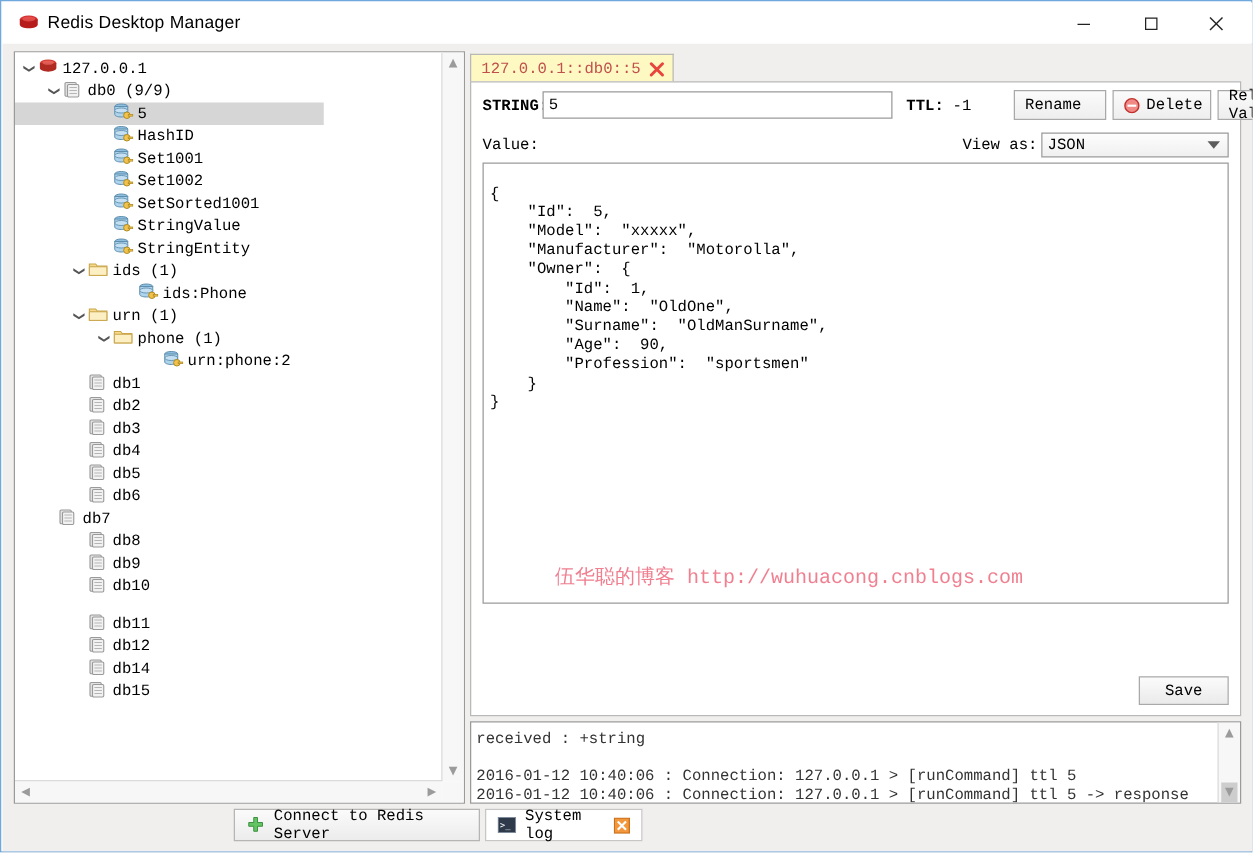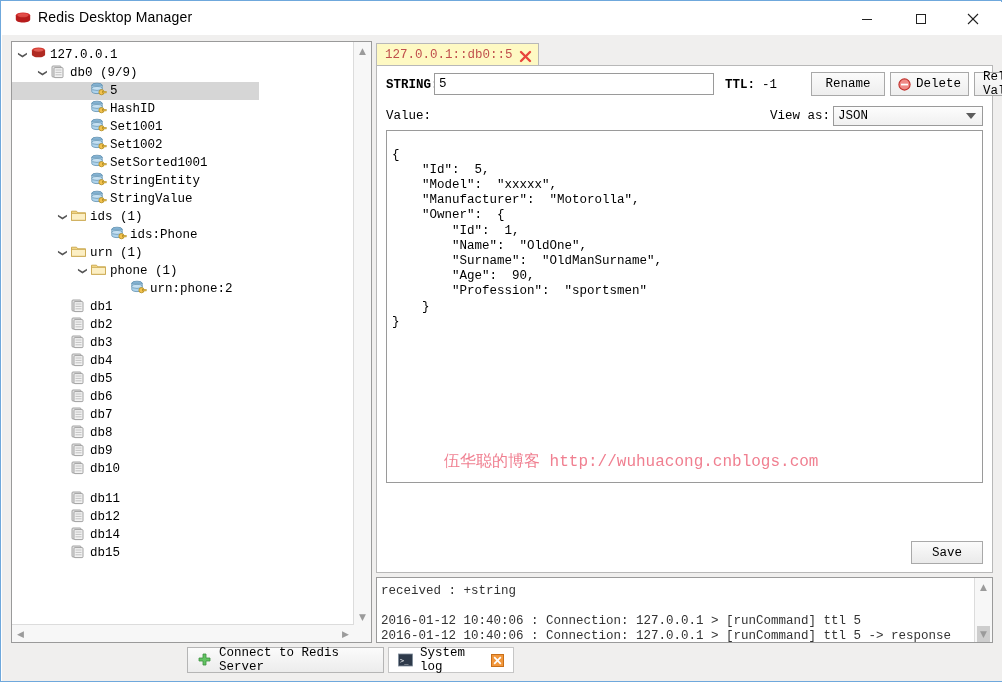--- a/index.html
+++ b/index.html
@@ -139,21 +139,21 @@
     position:absolute;left:385px;top:12px;
     font-family:"Liberation Mono","DejaVu Sans Mono",monospace;
     font-size:12.5px;color:#000;
   }
   .btn{
     position:absolute;top:6px;height:24px;box-sizing:border-box;
     background:linear-gradient(#fbfbfb,#eeeeee);
     border:1px solid #a9a9a9;
     font-family:"Liberation Mono","DejaVu Sans Mono",monospace;
     font-size:12.5px;color:#000;
-    display:flex;align-items:center;justify-content:center;gap:5px;
+    display:flex;align-items:center;justify-content:flex-start;gap:5px;
     padding:0 8px;
   }
   .btn.rename{left:434px;width:74px;}
   .btn.delete{left:513px;width:79px;}
   .delete-ico{width:13px;height:13px;display:block;}
 
   .valrow{
     position:absolute;left:0;top:38px;width:100%;height:26px;
   }
   .lbl-value{
@@ -326,28 +326,28 @@
                   <ellipse cx="7" cy="6.4" rx="5.2" ry="2" fill="#c5e0f2" stroke="#5f8fae" stroke-width="0.7"></ellipse>
                   <circle cx="11.5" cy="10.2" r="2.6" fill="#f2c14e" stroke="#b08c20" stroke-width="0.8"></circle>
                   <rect x="12.6" y="9.6" width="3.6" height="1.3" fill="#f2c14e" stroke="#b08c20" stroke-width="0.6"></rect>
                 </svg></span><span class="lbl">SetSorted1001</span></div>
             <div class="row" style="padding-left: 64px;"><span class="chev"></span><span class="ico"><svg width="17" height="15" viewBox="0 0 17 15">
                   <ellipse cx="7" cy="3.2" rx="5.2" ry="2" fill="#8fbfe0" stroke="#5f8fae" stroke-width="0.8"></ellipse>
                   <path d="M1.8 3.2 v6.4 c0 1.1 2.3 2 5.2 2 s5.2-0.9 5.2-2 v-6.4z" fill="#aed3ec" stroke="#5f8fae" stroke-width="0.8"></path>
                   <ellipse cx="7" cy="6.4" rx="5.2" ry="2" fill="#c5e0f2" stroke="#5f8fae" stroke-width="0.7"></ellipse>
                   <circle cx="11.5" cy="10.2" r="2.6" fill="#f2c14e" stroke="#b08c20" stroke-width="0.8"></circle>
                   <rect x="12.6" y="9.6" width="3.6" height="1.3" fill="#f2c14e" stroke="#b08c20" stroke-width="0.6"></rect>
+                </svg></span><span class="lbl">StringValue</span></div>
+            <div class="row" style="padding-left: 64px;"><span class="chev"></span><span class="ico"><svg width="17" height="15" viewBox="0 0 17 15">
+                  <ellipse cx="7" cy="3.2" rx="5.2" ry="2" fill="#8fbfe0" stroke="#5f8fae" stroke-width="0.8"></ellipse>
+                  <path d="M1.8 3.2 v6.4 c0 1.1 2.3 2 5.2 2 s5.2-0.9 5.2-2 v-6.4z" fill="#aed3ec" stroke="#5f8fae" stroke-width="0.8"></path>
+                  <ellipse cx="7" cy="6.4" rx="5.2" ry="2" fill="#c5e0f2" stroke="#5f8fae" stroke-width="0.7"></ellipse>
+                  <circle cx="11.5" cy="10.2" r="2.6" fill="#f2c14e" stroke="#b08c20" stroke-width="0.8"></circle>
+                  <rect x="12.6" y="9.6" width="3.6" height="1.3" fill="#f2c14e" stroke="#b08c20" stroke-width="0.6"></rect>
                 </svg></span><span class="lbl">StringEntity</span></div>
-            <div class="row" style="padding-left: 64px;"><span class="chev"></span><span class="ico"><svg width="17" height="15" viewBox="0 0 17 15">
-                  <ellipse cx="7" cy="3.2" rx="5.2" ry="2" fill="#8fbfe0" stroke="#5f8fae" stroke-width="0.8"></ellipse>
-                  <path d="M1.8 3.2 v6.4 c0 1.1 2.3 2 5.2 2 s5.2-0.9 5.2-2 v-6.4z" fill="#aed3ec" stroke="#5f8fae" stroke-width="0.8"></path>
-                  <ellipse cx="7" cy="6.4" rx="5.2" ry="2" fill="#c5e0f2" stroke="#5f8fae" stroke-width="0.7"></ellipse>
-                  <circle cx="11.5" cy="10.2" r="2.6" fill="#f2c14e" stroke="#b08c20" stroke-width="0.8"></circle>
-                  <rect x="12.6" y="9.6" width="3.6" height="1.3" fill="#f2c14e" stroke="#b08c20" stroke-width="0.6"></rect>
-                </svg></span><span class="lbl">StringValue</span></div>
             <div class="row" style="padding-left: 44px;"><span class="chev" style="transform: rotate(90deg); display: inline-block;">❯</span><span class="ico"><svg width="17" height="15" viewBox="0 0 17 15">
                   <path d="M1.5 3.2 h5 l1.3 1.6 h7.7 v7.5 h-14 z" fill="#f6d98a" stroke="#c8a54a" stroke-width="0.9"></path>
                   <path d="M1.5 5.4 h14 v6.9 h-14 z" fill="#fcefc4" stroke="#c8a54a" stroke-width="0.8"></path>
                 </svg></span><span class="lbl">ids (1)</span></div>
             <div class="row" style="padding-left: 84px;"><span class="chev"></span><span class="ico"><svg width="17" height="15" viewBox="0 0 17 15">
                   <ellipse cx="7" cy="3.2" rx="5.2" ry="2" fill="#8fbfe0" stroke="#5f8fae" stroke-width="0.8"></ellipse>
                   <path d="M1.8 3.2 v6.4 c0 1.1 2.3 2 5.2 2 s5.2-0.9 5.2-2 v-6.4z" fill="#aed3ec" stroke="#5f8fae" stroke-width="0.8"></path>
                   <ellipse cx="7" cy="6.4" rx="5.2" ry="2" fill="#c5e0f2" stroke="#5f8fae" stroke-width="0.7"></ellipse>
                   <circle cx="11.5" cy="10.2" r="2.6" fill="#f2c14e" stroke="#b08c20" stroke-width="0.8"></circle>
                   <rect x="12.6" y="9.6" width="3.6" height="1.3" fill="#f2c14e" stroke="#b08c20" stroke-width="0.6"></rect>
@@ -402,21 +402,21 @@
                   <line x1="5.5" y1="8.4" x2="11.5" y2="8.4" stroke="#b5b5b5" stroke-width="0.8"></line>
                   <line x1="5.5" y1="10.8" x2="11.5" y2="10.8" stroke="#b5b5b5" stroke-width="0.8"></line>
                 </svg></span><span class="lbl">db5</span></div>
             <div class="row" style="padding-left: 44px;"><span class="chev"></span><span class="ico"><svg width="17" height="15" viewBox="0 0 17 15">
                   <rect x="2" y="2" width="9" height="11" rx="1" fill="#e3e3e3" stroke="#9a9a9a" stroke-width="0.9"></rect>
                   <rect x="4" y="3.6" width="9" height="10" rx="1" fill="#f2f2f2" stroke="#9a9a9a" stroke-width="0.9"></rect>
                   <line x1="5.5" y1="6" x2="11.5" y2="6" stroke="#b5b5b5" stroke-width="0.8"></line>
                   <line x1="5.5" y1="8.4" x2="11.5" y2="8.4" stroke="#b5b5b5" stroke-width="0.8"></line>
                   <line x1="5.5" y1="10.8" x2="11.5" y2="10.8" stroke="#b5b5b5" stroke-width="0.8"></line>
                 </svg></span><span class="lbl">db6</span></div>
-            <div class="row" style="padding-left: 44px;"><span class="chev"></span><span class="ico"><svg width="17" height="15" viewBox="0 0 17 15">
+            <div class="row" style="padding-left: 20px;"><span class="chev"></span><span class="ico"><svg width="17" height="15" viewBox="0 0 17 15">
                   <rect x="2" y="2" width="9" height="11" rx="1" fill="#e3e3e3" stroke="#9a9a9a" stroke-width="0.9"></rect>
                   <rect x="4" y="3.6" width="9" height="10" rx="1" fill="#f2f2f2" stroke="#9a9a9a" stroke-width="0.9"></rect>
                   <line x1="5.5" y1="6" x2="11.5" y2="6" stroke="#b5b5b5" stroke-width="0.8"></line>
                   <line x1="5.5" y1="8.4" x2="11.5" y2="8.4" stroke="#b5b5b5" stroke-width="0.8"></line>
                   <line x1="5.5" y1="10.8" x2="11.5" y2="10.8" stroke="#b5b5b5" stroke-width="0.8"></line>
                 </svg></span><span class="lbl">db7</span></div>
             <div class="row" style="padding-left: 44px;"><span class="chev"></span><span class="ico"><svg width="17" height="15" viewBox="0 0 17 15">
                   <rect x="2" y="2" width="9" height="11" rx="1" fill="#e3e3e3" stroke="#9a9a9a" stroke-width="0.9"></rect>
                   <rect x="4" y="3.6" width="9" height="10" rx="1" fill="#f2f2f2" stroke="#9a9a9a" stroke-width="0.9"></rect>
                   <line x1="5.5" y1="6" x2="11.5" y2="6" stroke="#b5b5b5" stroke-width="0.8"></line>

